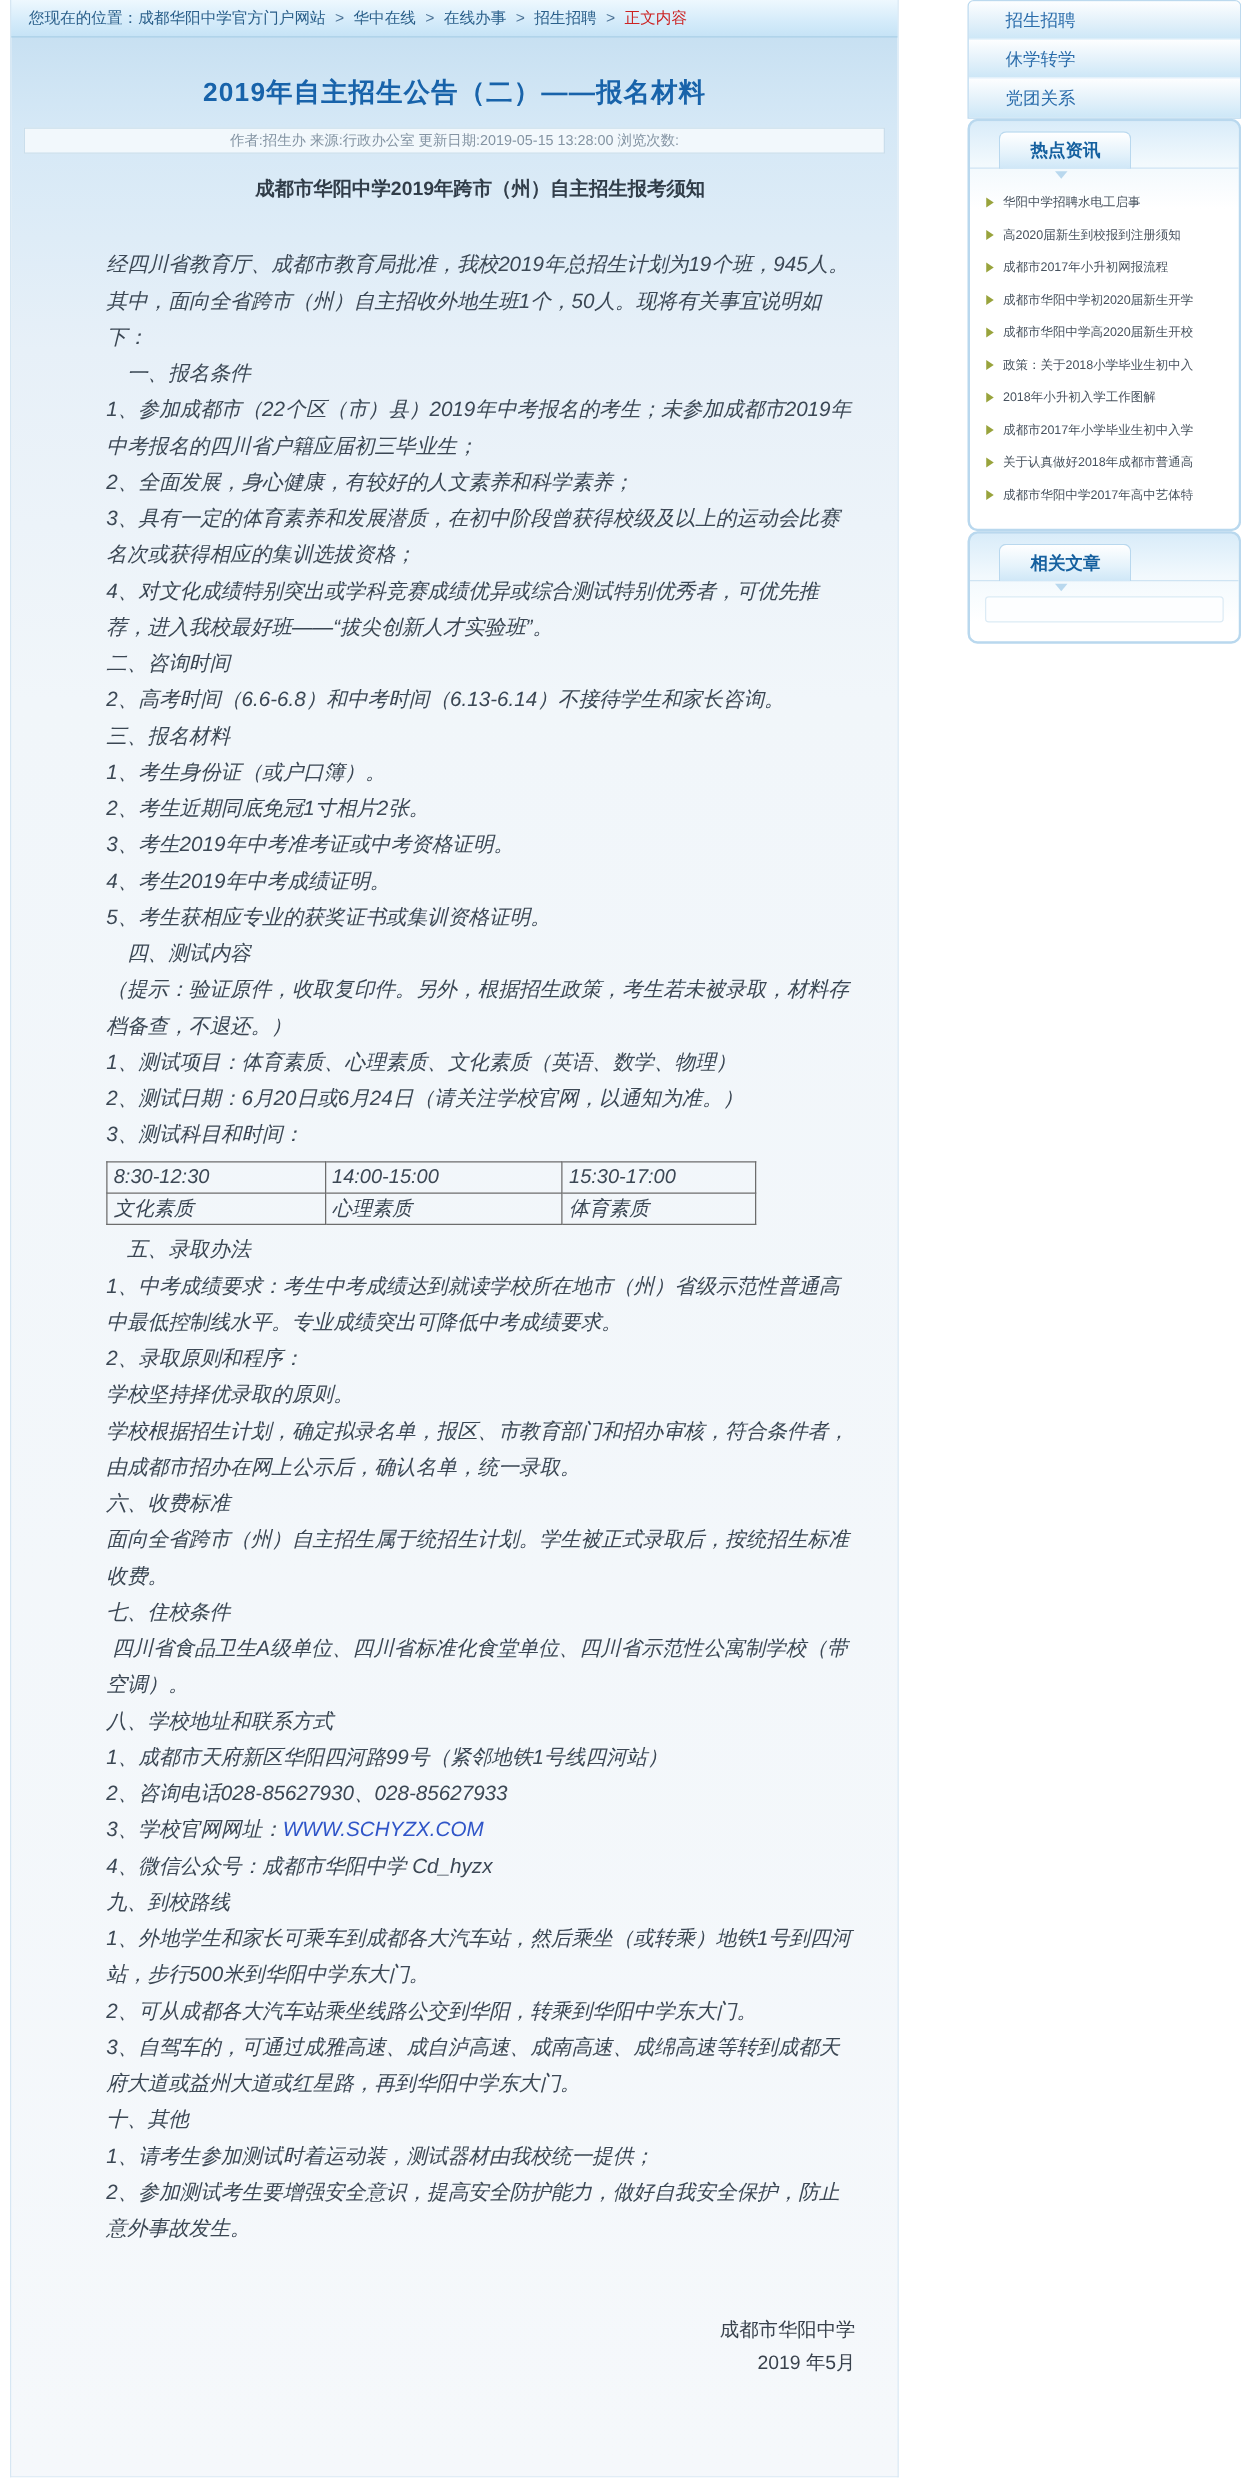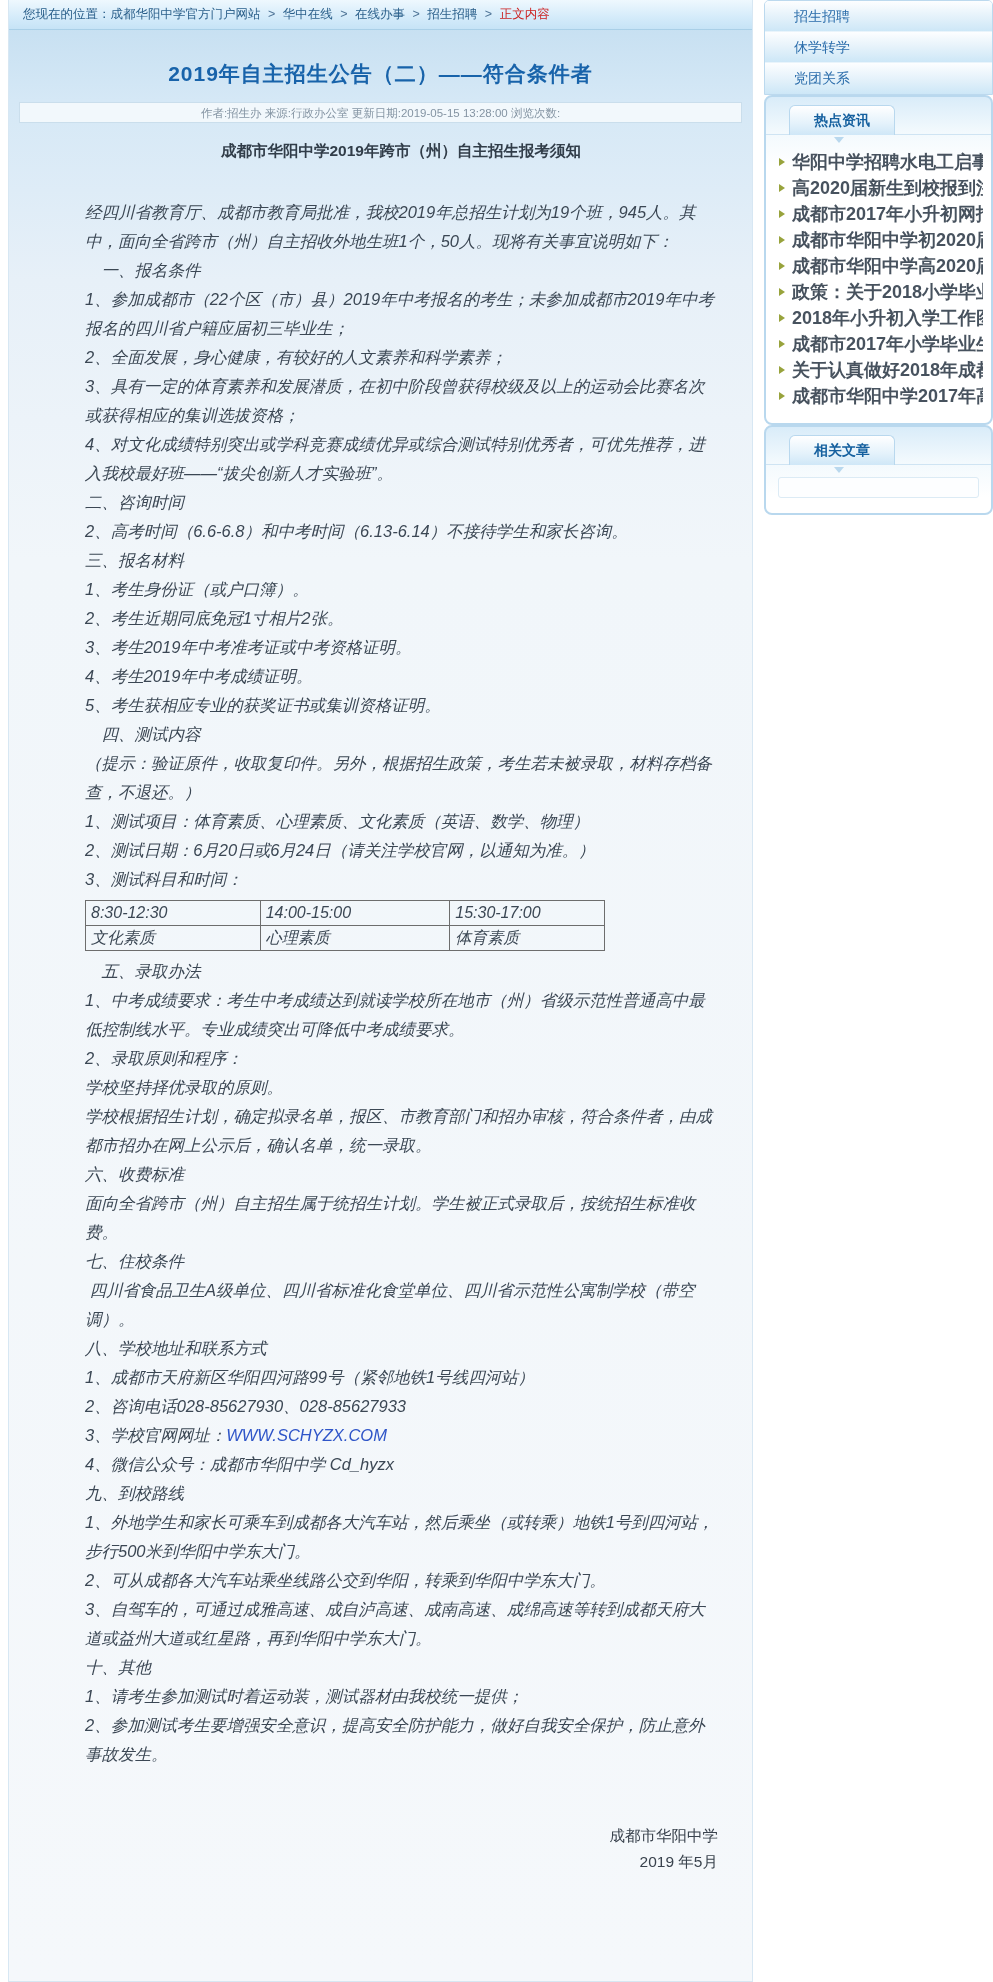--- a/index.html
+++ b/index.html
@@ -1,17 +1,17 @@
 <!DOCTYPE html>
 <html><head>
 <meta charset="utf-8">
 <style>
   * { margin:0; padding:0; box-sizing:border-box; }
   html,body { background:#ffffff; font-family:"Liberation Sans","DejaVu Sans",sans-serif; }
-  .page { width:993px; min-height:1982px; display:flex; align-items:flex-start; background:#ffffff; }
+  .page { width:993px; min-height:1982px; display:flex; align-items:flex-start; background:#ffffff;gap:44px; }
 
   
   .main-col { margin-left:8px; width:745px; min-height:1982px;
     background:linear-gradient(180deg,#c2ddf0 0px,#d5e8f6 100px,#e7f0f8 280px,#f1f6fa 560px,#f5f8fb 100%);
     border:1px solid #d7e7f3; border-top:none; }
   .breadcrumb { height:30px; line-height:29px; padding-left:14px; font-size:12.5px; color:#2a5f8a;
     background:linear-gradient(180deg,#eef8fe 0,#d4ebfa 60%,#c6e3f6 100%);
     border-bottom:1px solid #a9cfe7; white-space:nowrap; }
   .bc-link { color:#2a5f8a; text-decoration:none; cursor:pointer; }
   .bc-sep { color:#4d7396; margin:0 4px; }
@@ -51,22 +51,22 @@
   .tab { position:absolute; left:23px; top:8px; width:106px; height:30px; line-height:29px;
     text-align:center; font-size:14px; font-weight:bold; color:#15609f;
     background:linear-gradient(180deg,#ffffff 0,#e4f2fb 60%,#cfe7f7 100%);
     border:1px solid #b9d8ee; border-bottom:none; border-radius:6px 6px 0 0; }
   .tab-caret { position:absolute; left:68px; top:40px; width:0; height:0;
     border-left:5px solid transparent; border-right:5px solid transparent; border-top:6px solid #b9d8ee; }
   .news-list { list-style:none; padding:14px 8px 14px 13px; }
   .news-list li { display:flex; align-items:center; height:26px; }
   .tri { width:0; height:0; border-top:4px solid transparent; border-bottom:4px solid transparent;
     border-left:6px solid #98a33c; margin-right:7px; flex:none; }
-  .news-link { font-size:18px; color:#47525e; text-decoration:none; cursor:pointer; white-space:nowrap;
-    overflow:hidden;font-weight:bold; }
+  .news-link { font-size:10px; color:#47525e; text-decoration:none; cursor:pointer; white-space:nowrap;
+    overflow:hidden; }
   .empty-box { height:21px; margin:12px 12px 15px 12px; background:#fdfeff;
     border:1px solid #dcebf5; border-radius:3px; }
 </style>
 </head>
 <body>
 
 <div class="page">
 
   <div class="main-col">
 
@@ -76,21 +76,21 @@
       <a class="bc-link">华中在线</a>
       <span class="bc-sep">&gt;</span>
       <a class="bc-link">在线办事</a>
       <span class="bc-sep">&gt;</span>
       <a class="bc-link">招生招聘</a>
       <span class="bc-sep">&gt;</span>
       <span class="bc-current">正文内容</span>
     </div>
 
     <div class="article">
-      <h1 class="title">2019年自主招生公告（二）——符合条件者</h1>
+      <h1 class="title">2019年自主招生公告（二）——报名材料</h1>
       <div class="meta">
         <span>作者:招生办 来源:行政办公室 更新日期:2019-05-15 13:28:00 浏览次数:</span>
       </div>
       <div class="subtitle">成都市华阳中学2019年跨市（州）自主招生报考须知</div>
 
       <div class="body">
         <p>经四川省教育厅、成都市教育局批准，我校2019年总招生计划为19个班，945人。其中，面向全省跨市（州）自主招收外地生班1个，50人。现将有关事宜说明如下：</p>
         <p>　一、报名条件</p>
         <p>1、参加成都市（22个区（市）县）2019年中考报名的考生；未参加成都市2019年中考报名的四川省户籍应届初三毕业生；</p>
         <p>2、全面发展，身心健康，有较好的人文素养和科学素养；</p>

